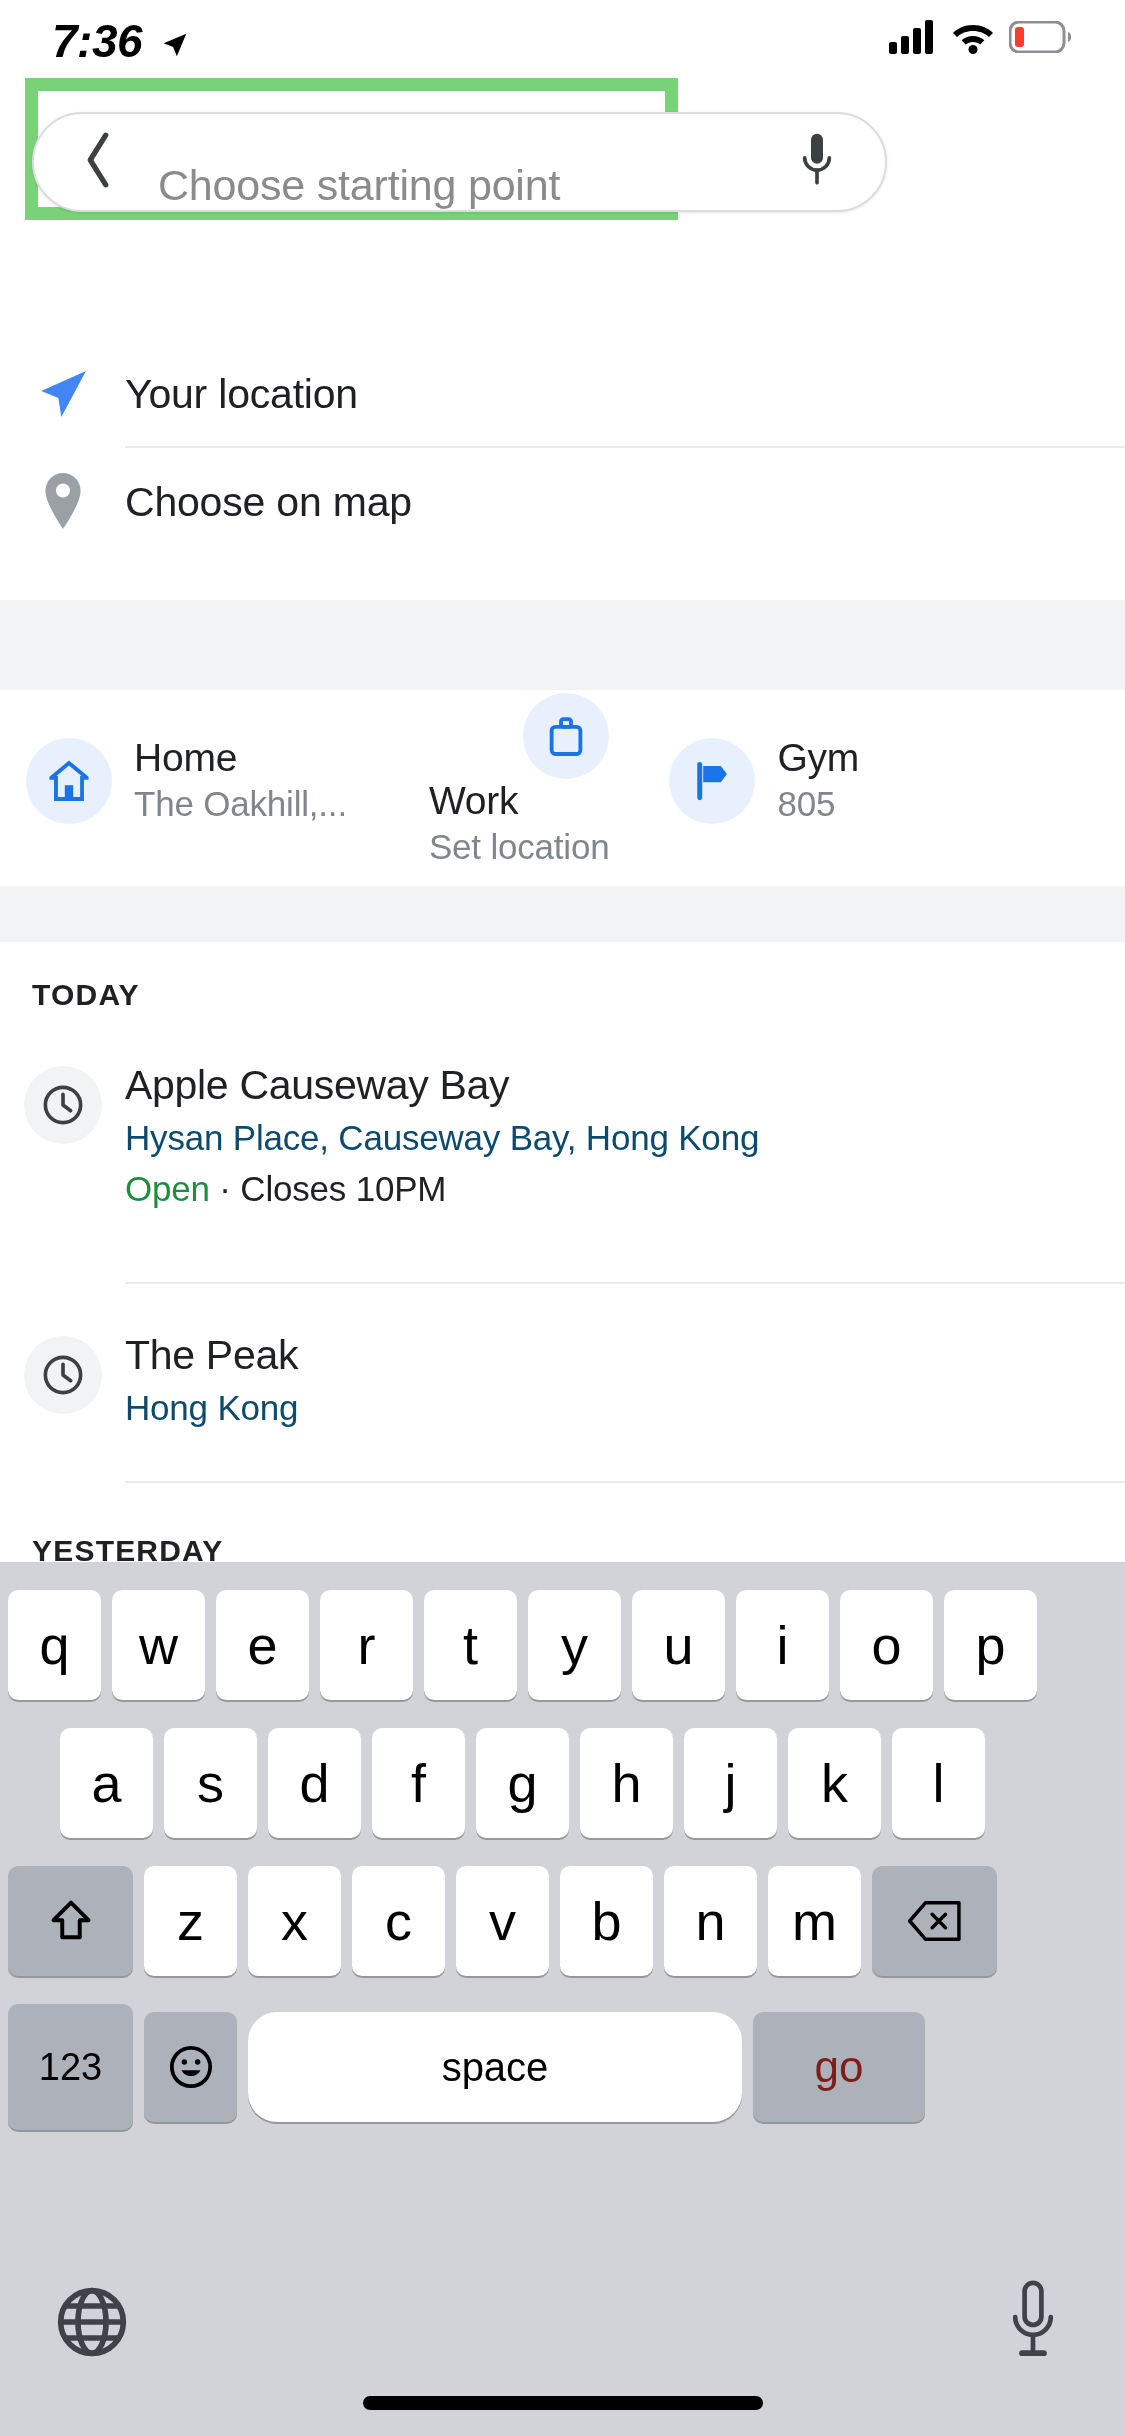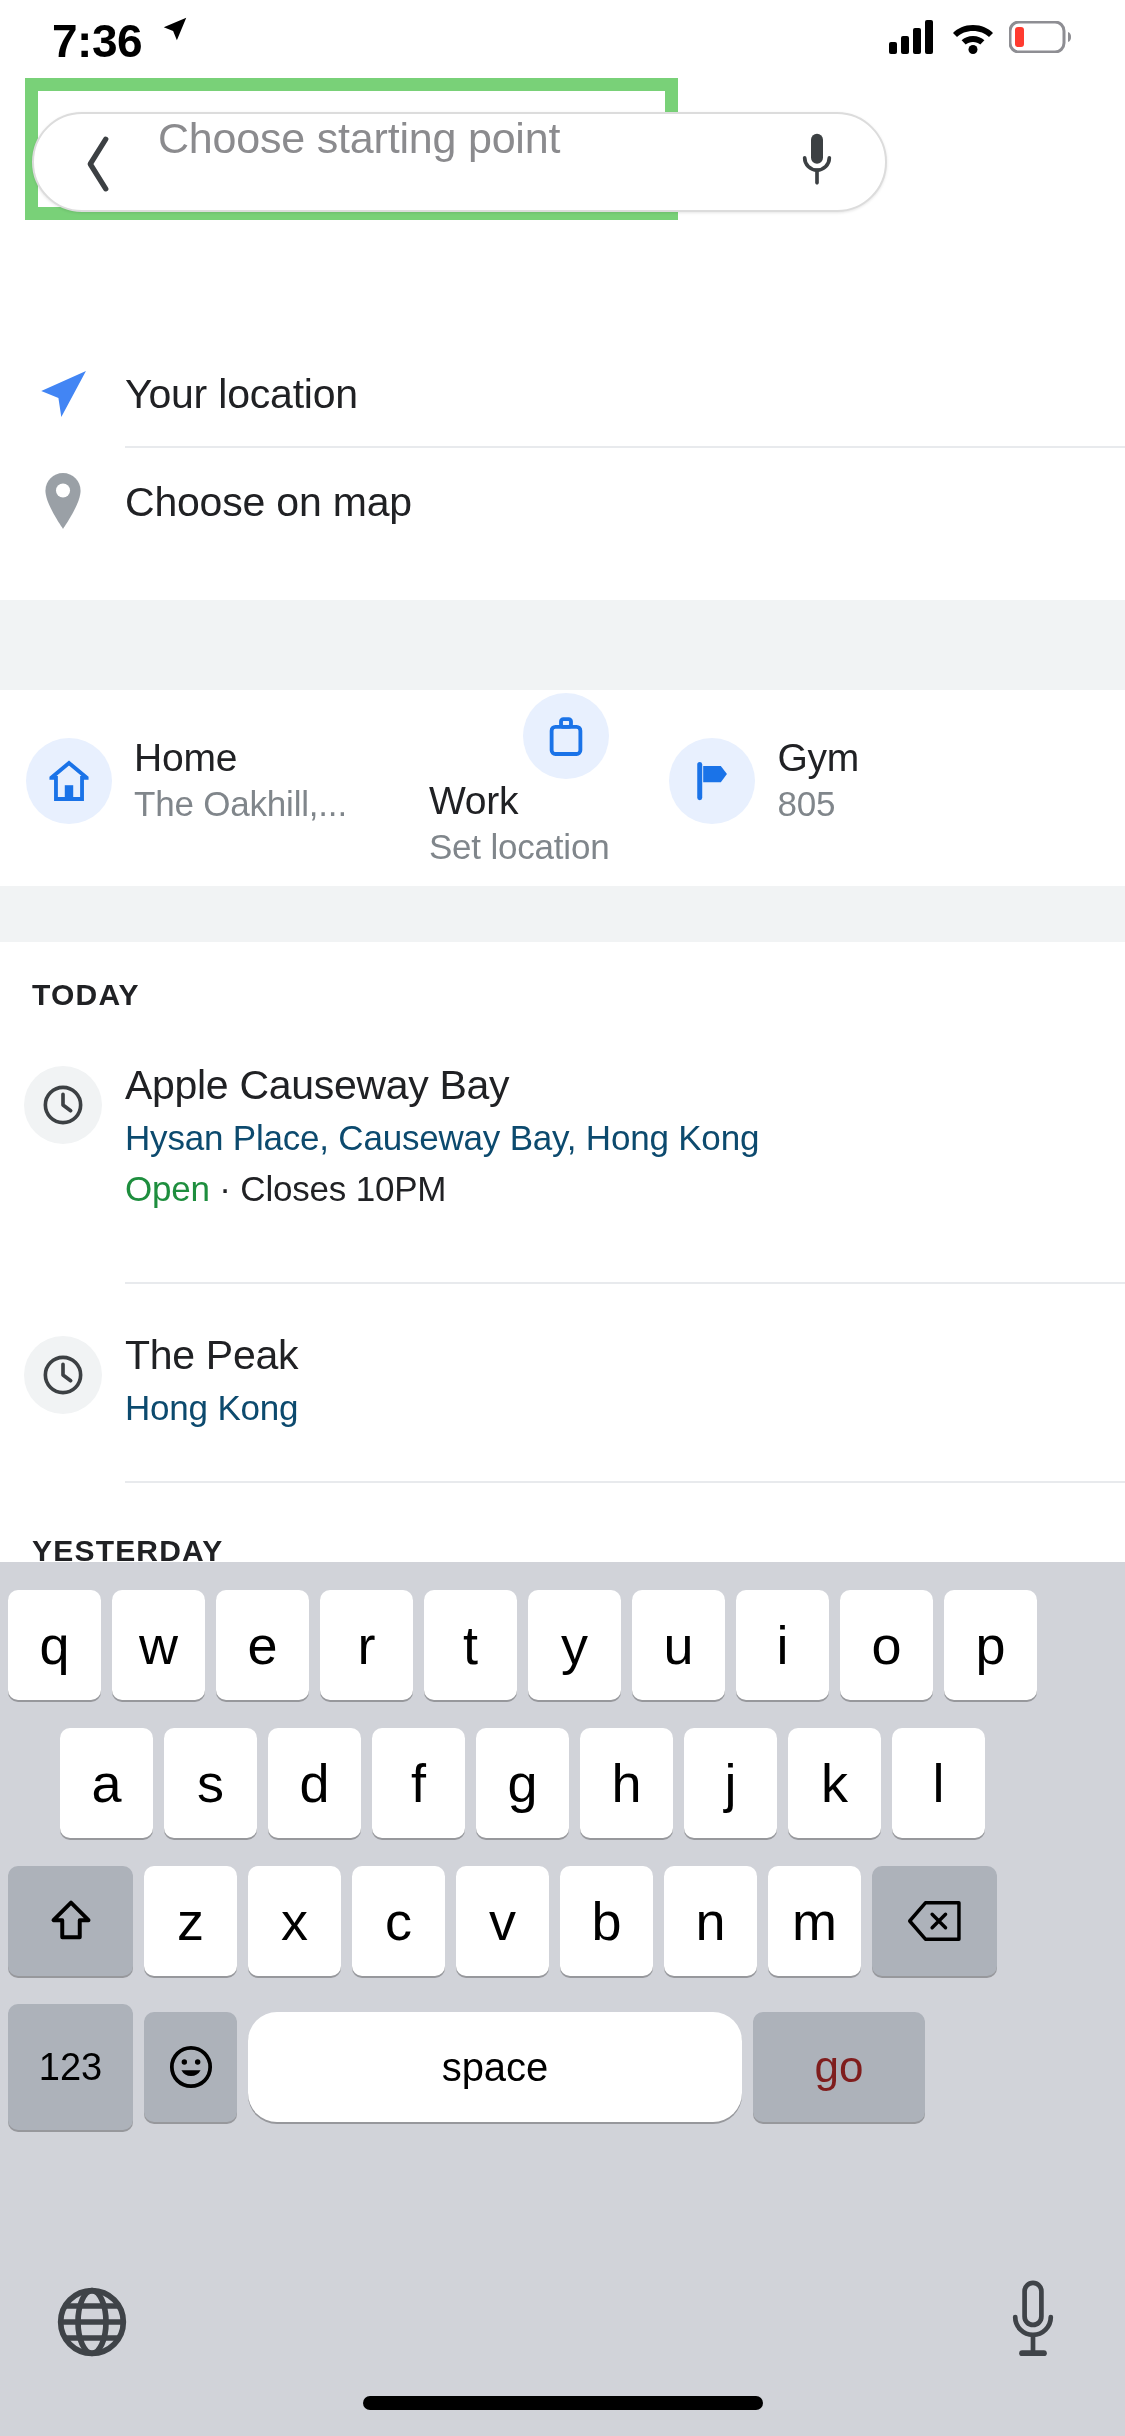--- a/index.html
+++ b/index.html
@@ -12,34 +12,34 @@
     position:relative;
   }
   .screen{ position:relative; width:1125px; height:2436px; background:#fff; overflow:hidden; }
 
   
   .statusbar{
     position:absolute; top:0; left:0; width:1125px; height:78px;
     display:flex; align-items:center; justify-content:space-between;
     padding:0 54px 0 52px;
   }
-  .sb-left{ display:flex; align-items:flex-start; gap:18px; }
+  .sb-left{ display:flex; align-items:flex-end; gap:18px;font-style:italic; }
   .sb-time{ font-size:46px; font-weight:600; color:#000; letter-spacing:-0.5px; line-height:1; margin-top:4px;}
   .sb-right{ display:flex; align-items:center; gap:14px; }
 
   
   .greenbox{
     position:absolute; left:25px; top:78px; width:653px; height:142px;
     border:13px solid #79d178; background:#fff;
   }
   .searchfield{
     position:absolute; left:32px; top:112px; width:855px; height:100px;
     background:#fff; border:2px solid #dcdcdc; border-radius:50px;
     box-shadow:0 1px 3px rgba(0,0,0,.10);
-    display:flex; align-items:flex-start;
+    display:flex; align-items:flex-end;
   }
   .back-btn{
     width:84px; height:100px; display:flex; align-items:center; justify-content:center;
     flex:0 0 auto; margin-left:22px;
   }
   .search-ph{
     font-size:43px; color:#8b8b8e; margin-left:18px; white-space:nowrap; letter-spacing:-0.2px;
   }
   .mic-btn{
     position:absolute; right:40px; top:50%; transform:translateY(-50%);

